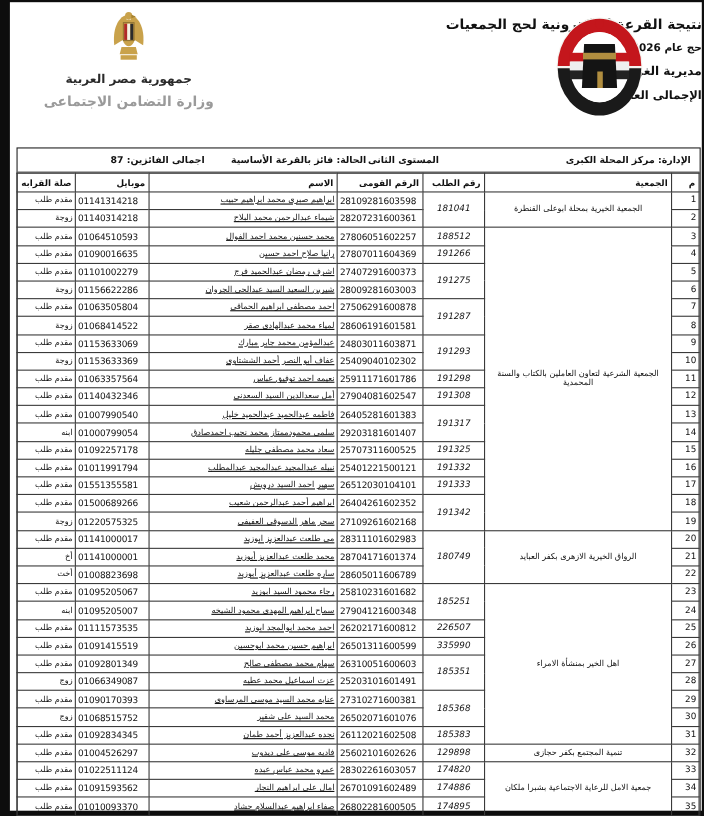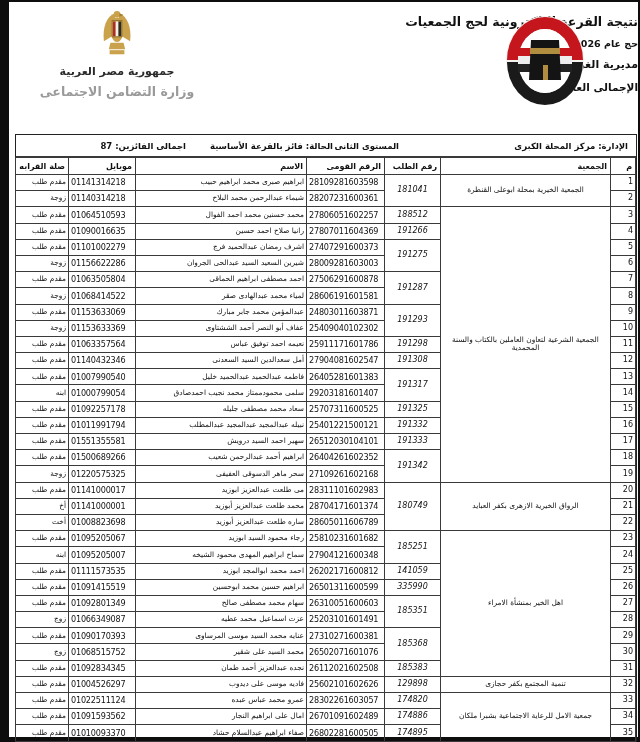--- a/index.html
+++ b/index.html
@@ -29,21 +29,21 @@
   .ib-winners { right:450px; }
 
   table.results { width:100%; border-collapse:collapse; table-layout:fixed; }
   .results th, .results td { border:1px solid #3a3a3a; overflow:hidden; }
   .results th { height:17px; font-size:8px; font-weight:bold; text-align:right; padding:0 3px; }
   .results td { height:16.2px; font-size:7.4px; line-height:8.6px; padding:0 2px; vertical-align:middle; }
   td.c-num  { text-align:right; font-size:8px; padding-left:2px; }
   td.c-assoc{ text-align:center; }
   td.c-req  { text-align:center; font-size:8px;font-style:italic; }
   td.c-nid  { text-align:left; font-size:8.1px; letter-spacing:-0.2px; }
-  td.c-name { text-align:right; padding-left:3px; }
+  td.c-name { text-align:right; padding-left:3px;text-decoration:underline; }
   td.c-mob  { text-align:left; font-size:8.1px; letter-spacing:-0.2px; }
   td.c-rel  { text-align:right; }
 </style>
 </head>
 <body>
 
 <div class="sheet">
 
   <div class="doc-header">
 
@@ -303,21 +303,21 @@
           </tr>
           <tr>
             <td class="c-num">24</td>
             <td class="c-nid">27904121600348</td>
             <td class="c-name">سماح ابراهيم المهدى محمود الشيخه</td>
             <td class="c-mob">01095205007</td>
             <td class="c-rel">ابنه</td>
           </tr>
           <tr>
             <td class="c-num">25</td>
-            <td class="c-req">141059</td>
+            <td class="c-req">226507</td>
             <td class="c-nid">26202171600812</td>
             <td class="c-name">احمد محمد ابوالمجد ابوزيد</td>
             <td class="c-mob">01111573535</td>
             <td class="c-rel">مقدم طلب</td>
           </tr>
           <tr>
             <td class="c-num">26</td>
             <td class="c-req">335990</td>
             <td class="c-nid">26501311600599</td>
             <td class="c-name">ابراهيم حسين محمد ابوحسين</td>

